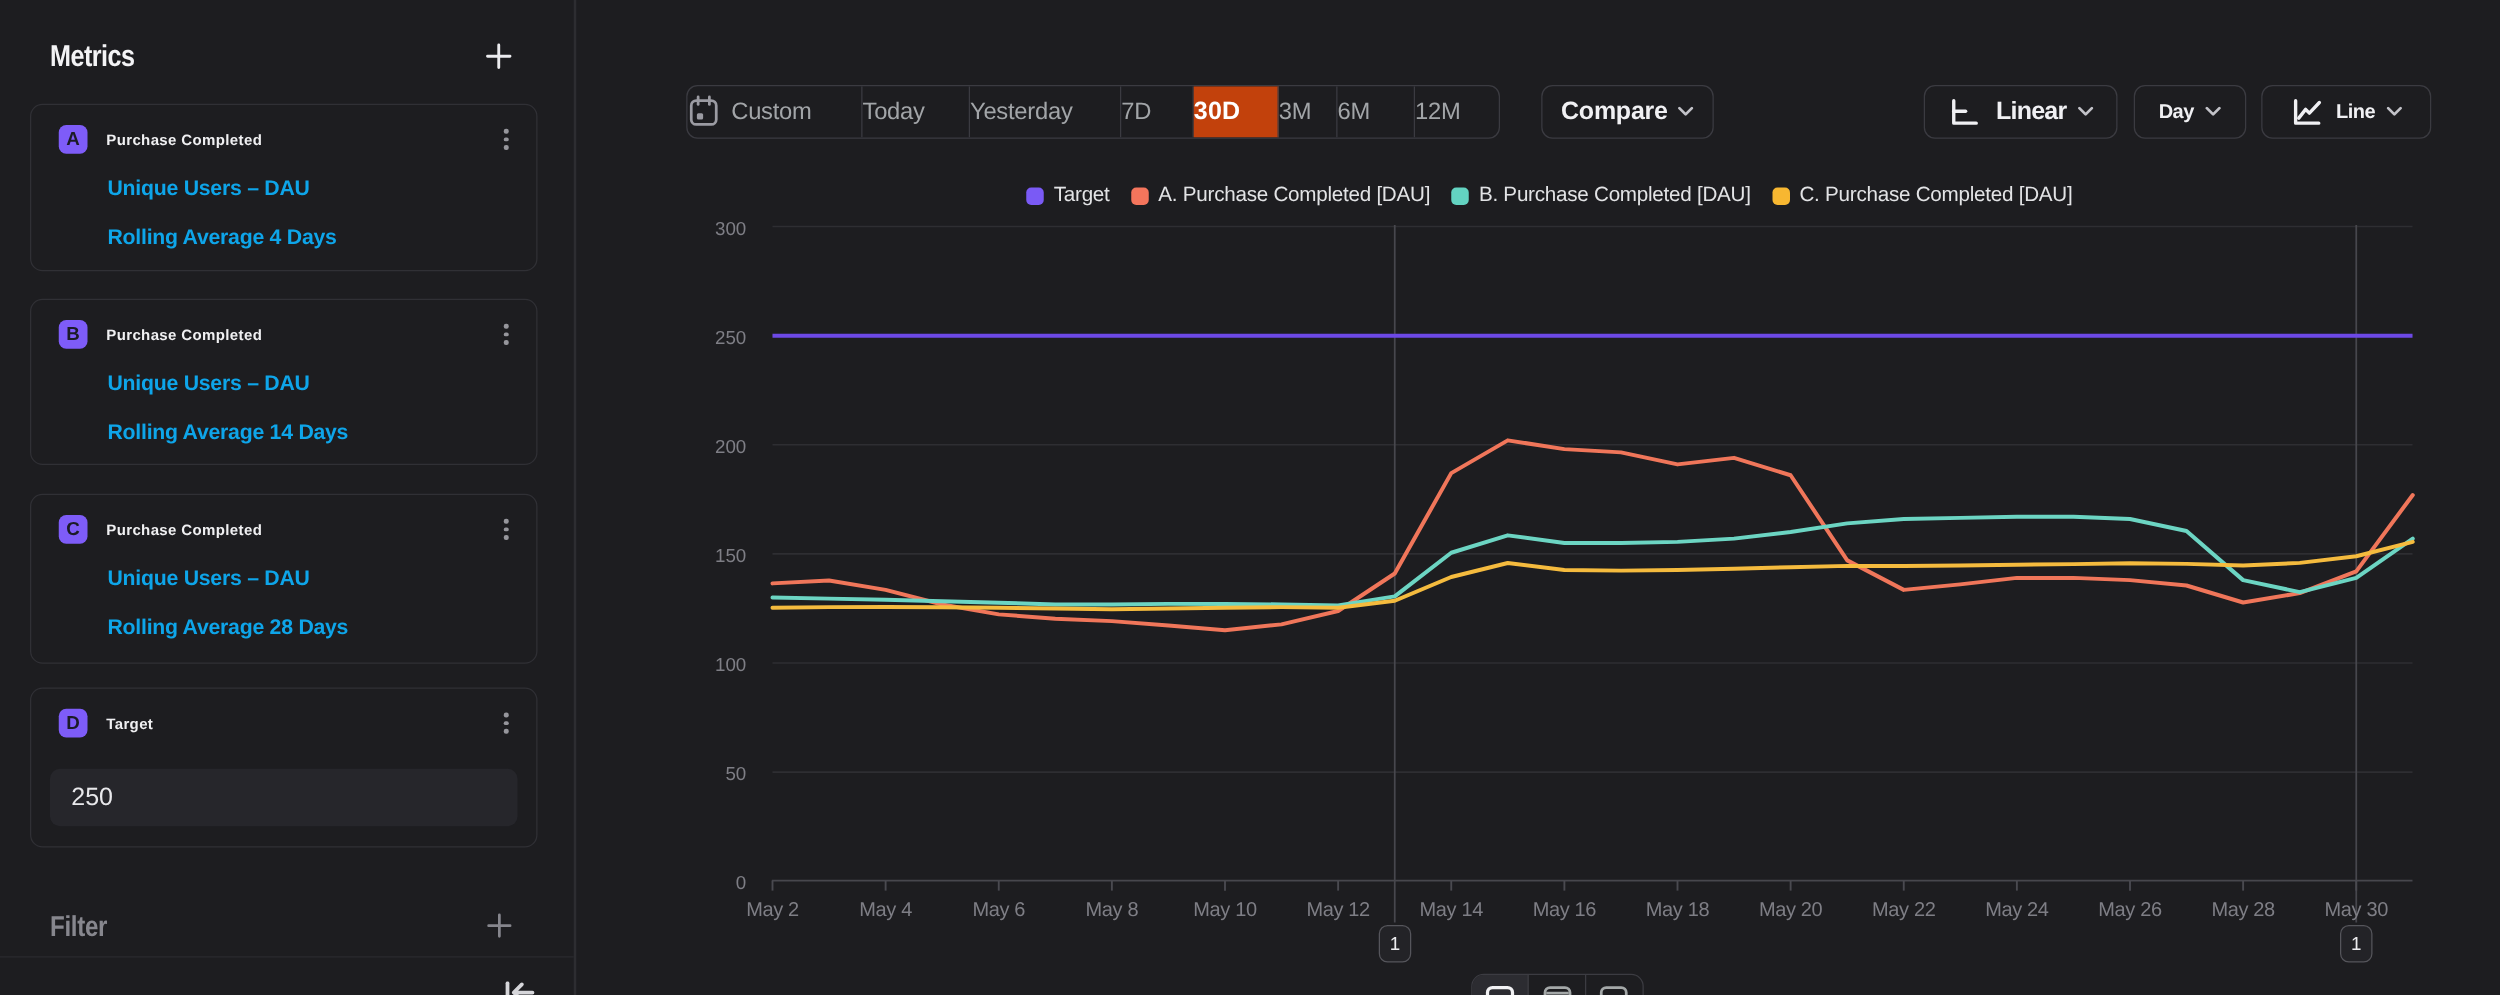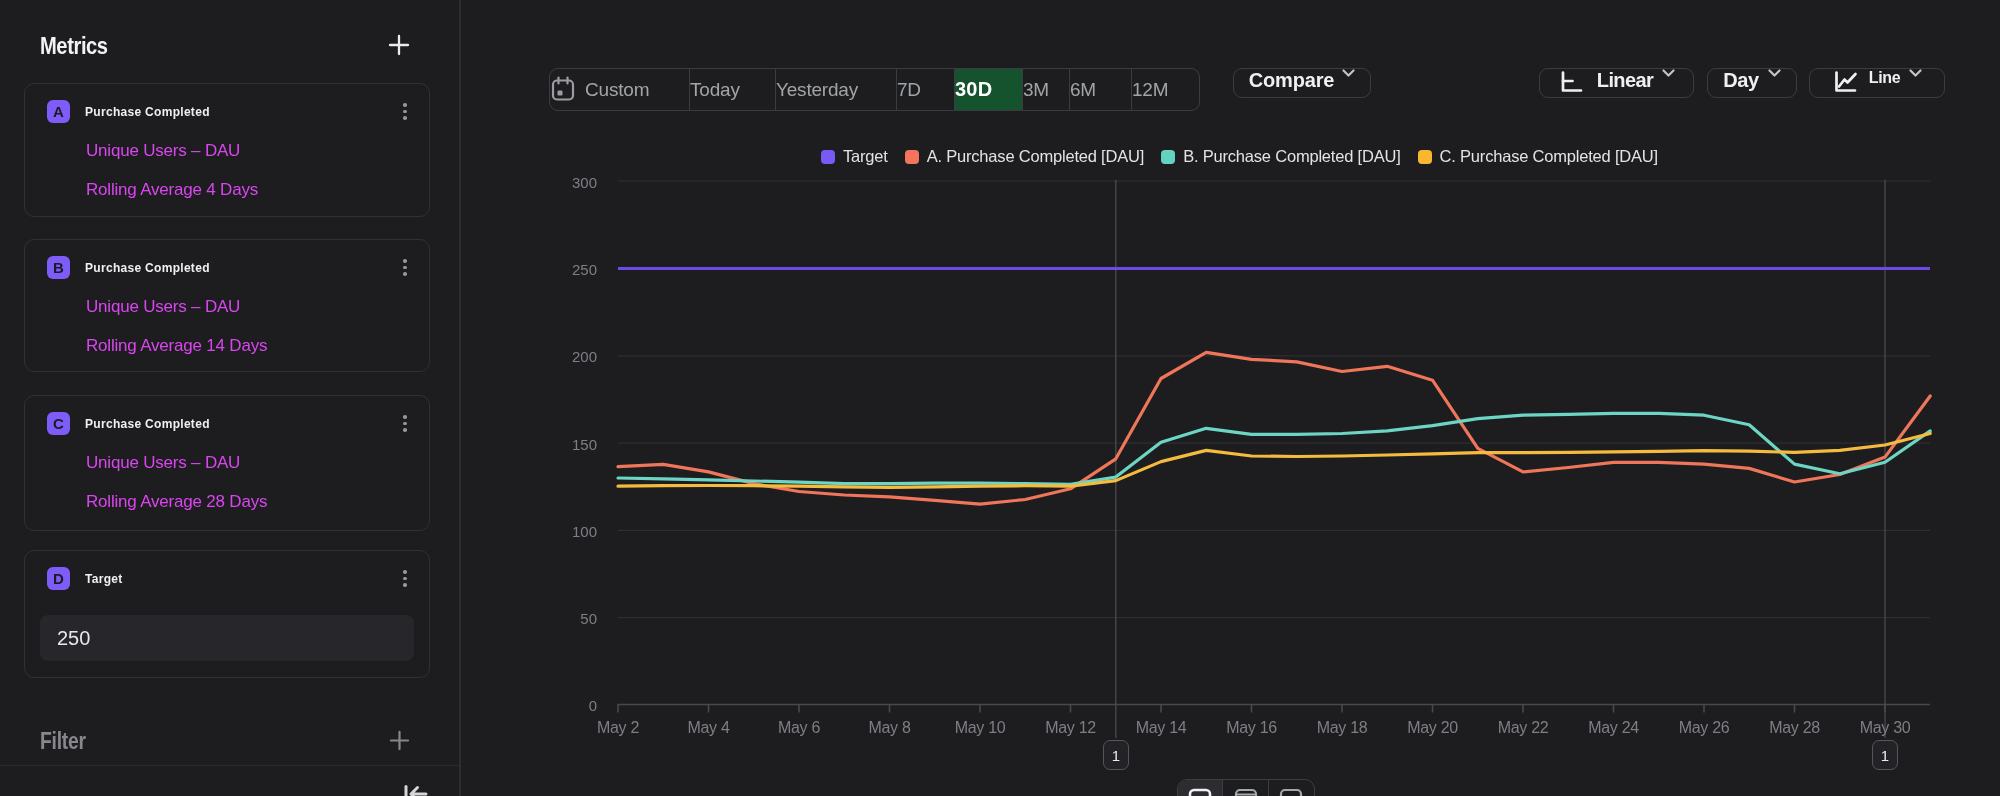--- a/index.html
+++ b/index.html
@@ -9,40 +9,40 @@
 #mtitle { position:absolute; left:40px; top:32px; font-size:24px; font-weight:700;
   color:#f3f3f5; letter-spacing:-0.5px; transform:scaleX(0.84); transform-origin:left center; }
 #mplus { position:absolute; left:388px; top:34px; }
 .card { position:absolute; left:24px; width:406px; border:1.5px solid #303035; border-radius:10px; }
 .chead { position:absolute; left:22px; top:16px; display:flex; align-items:center; }
 .badge { width:23px; height:23px; border-radius:6px; background:#7e5cf8; color:#1b1b26;
   font-size:15px; font-weight:700; display:flex; align-items:center; justify-content:center; }
 .ctitle { margin-left:15px; font-size:12px; font-weight:700; color:#f0f0f2; letter-spacing:0.3px; }
 .kebab { position:absolute; right:22px; top:19px; display:flex; flex-direction:column; gap:3px; align-items:center; }
 .kebab i { width:3.6px; height:3.6px; border-radius:50%; background:#96969c; }
-.sub { position:absolute; left:61px; font-size:17px; color:#d946ef; letter-spacing:-0.2px; }
+.sub { position:absolute; left:61px; font-size:17px; color:#0ea5e9; letter-spacing:-0.2px;font-weight:bold; }
 .tinput { position:absolute; left:15px; right:15px; top:64px; height:46px; background:#26262b;
   border-radius:8px; font-size:20px; color:#e8e8eb; line-height:46px; padding-left:17px; }
 #filter { position:absolute; left:40px; top:728px; font-size:23px; font-weight:700;
   color:#87878e; letter-spacing:-0.3px; transform:scaleX(0.84); transform-origin:left center; }
 #fplus { position:absolute; left:389px; top:730px; }
 #fsep { position:absolute; left:0; top:765px; width:459px; height:1px; background:#2a2a2e; }
 #collapse { position:absolute; left:400px; top:785px; }
 
 #segbar { position:absolute; left:549px; top:68px; height:43px; display:flex;
   border:1.5px solid #3b3b41; border-radius:9px; overflow:hidden; }
 .seg { display:flex; align-items:center; justify-content:flex-start; font-size:19px; font-weight:500;
   color:#a2a5a8; border-right:1.5px solid #3b3b41; letter-spacing:-0.2px; }
 .seg:last-child { border-right:none; }
-.seg.sel { background:#14532d; color:#ffffff; font-weight:700; font-size:20px; letter-spacing:0.2px; }
-.btn { position:absolute; top:68px; height:30px; border:1.5px solid #3b3b41; border-radius:9px;
-  display:flex; align-items:flex-start; justify-content:center; color:#f0f0f3; font-weight:700; }
+.seg.sel { background:#c2410c; color:#ffffff; font-weight:700; font-size:20px; letter-spacing:0.2px; }
+.btn { position:absolute; top:68px; height:43px; border:1.5px solid #3b3b41; border-radius:9px;
+  display:flex; align-items:center; justify-content:center; color:#f0f0f3; font-weight:700; }
 #compare { left:1233px; width:138px; font-size:20px; letter-spacing:-0.2px; }
 #blinear { left:1539px; width:155px; font-size:20px; letter-spacing:-0.6px; }
-#bday { left:1707px; width:90px; font-size:20px; letter-spacing:-0.4px; }
+#bday { left:1707px; width:90px; font-size:16px; letter-spacing:-0.4px; }
 #bline { left:1809px; width:136px; font-size:16px; letter-spacing:-0.4px; }
 .btn svg { flex:none; }
 .chart { position:absolute; left:460px; top:0; }
 #legend { position:absolute; left:821px; top:147px; display:flex; align-items:center; gap:17px; }
 .litem { display:flex; align-items:center; font-size:16.5px; color:#e2e3e5; letter-spacing:-0.2px; }
 .sw { width:14px; height:14px; border-radius:4px; margin-right:8px; }
 .abadge { position:absolute; top:740px; width:26px; height:30px; border:1.5px solid #55555b;
   border-radius:7px; background:#232327; color:#ececef; font-size:15px; display:flex;
   align-items:center; justify-content:center; }
 #views { position:absolute; left:1177px; top:779px; width:138px; height:40px;

